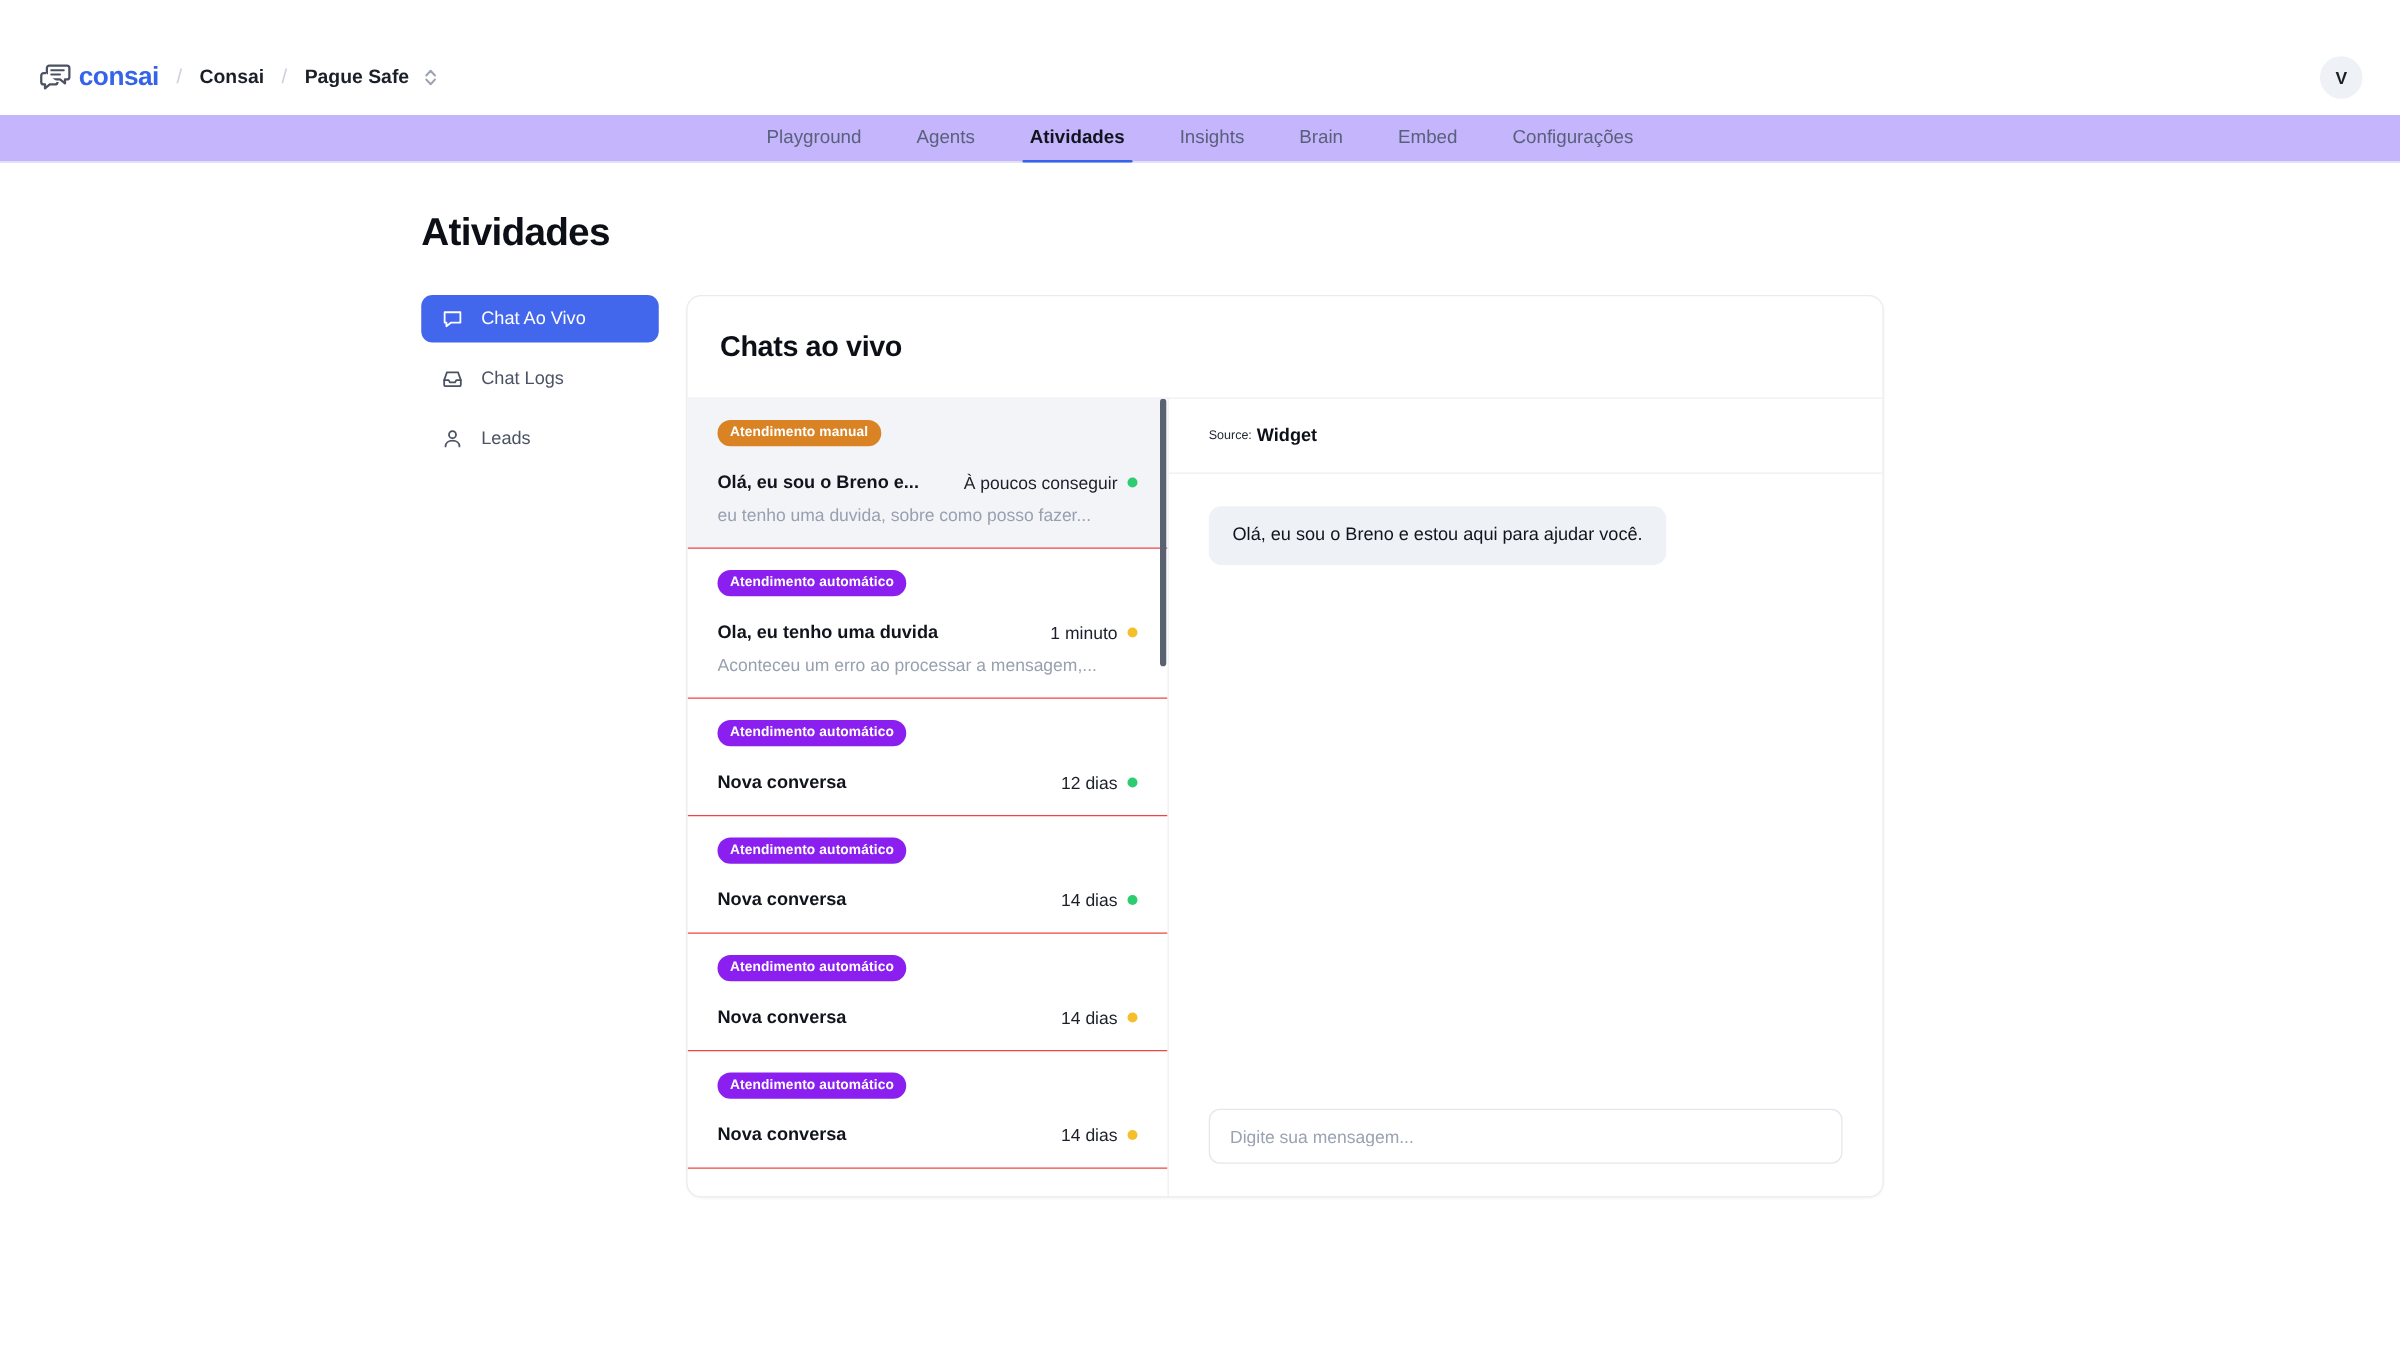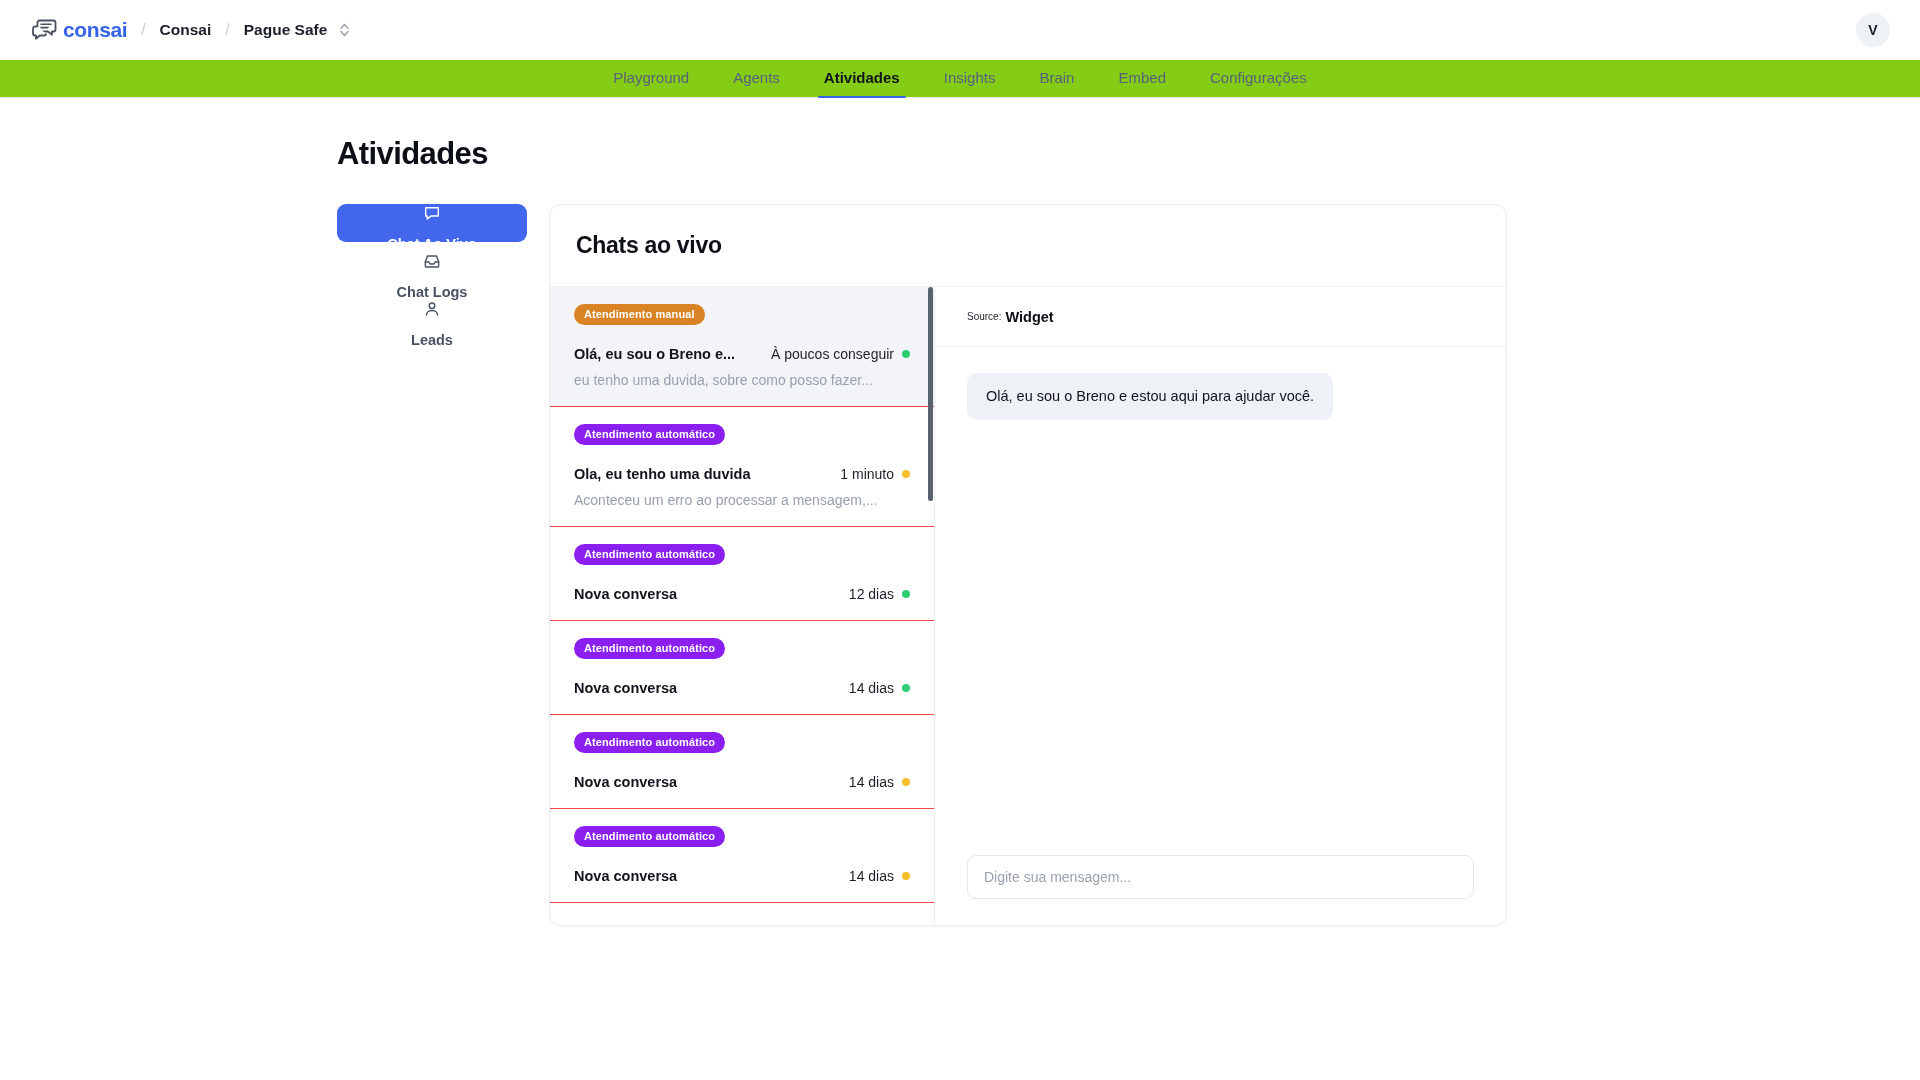--- a/index.html
+++ b/index.html
@@ -11,20 +11,21 @@
   }
 
   
   .topbar {
     position: relative;
     height: 60px;
     display: flex;
     align-items: center;
     padding: 0 28px;
     background: #ffffff;
+    margin-top: 32px;
   }
   .brand {
     display: flex; align-items: center; gap: 5px;
     margin-left: 4px;
   }
   .brand-mark { width: 26px; height: 24px; display: block; }
   .brand-text {
     font-size: 21px; font-weight: 700; color: #3563E9;
     letter-spacing: -0.4px;
   }
@@ -46,21 +47,21 @@
     display: flex; align-items: center; justify-content: center;
     font-size: 14px; font-weight: 600;
   }
 
   
   .navbar {
     height: 38px;
     display: flex; align-items: flex-end; justify-content: center;
     gap: 0px;
     border-bottom: 1px solid #e9ecf1;
-    background: #84cc16;
+    background: #c4b5fd;
   }
   .navtab {
     font-size: 15px; color: #59617a; font-weight: 400;
     padding: 0 22px 11px 22px;
     position: relative; white-space: nowrap;
     cursor: pointer;
   }
   .navtab.active { color: #11141c; font-weight: 700; }
   .navtab.active::after {
     content: ""; position: absolute; left: 16px; right: 16px; bottom: -1px;
@@ -77,23 +78,22 @@
   .body-row { display: flex; align-items: flex-start; }
 
   
   .sidebar {
     width: 190px; margin-left: 337px; flex: none;
     display: flex; flex-direction: column; gap: 10px;
   }
   .side-item {
     display: flex; align-items: center; gap: 14px;
     height: 38px; padding: 0 16px; border-radius: 9px;
-    font-size: 14.5px; font-weight: 700; color: #4b5264;
+    font-size: 14.5px; font-weight: 400; color: #4b5264;
     cursor: pointer;
-    flex-direction: column;
   }
   .side-item .ic { width: 18px; height: 18px; display: block; flex: none; }
   .side-item.active { background: #4266EC; color: #ffffff; }
 
   
   .card {
     margin-left: 22px;
     width: 958px; height: 722px;
     background: #ffffff;
     border: 1px solid #e8ebf0;

